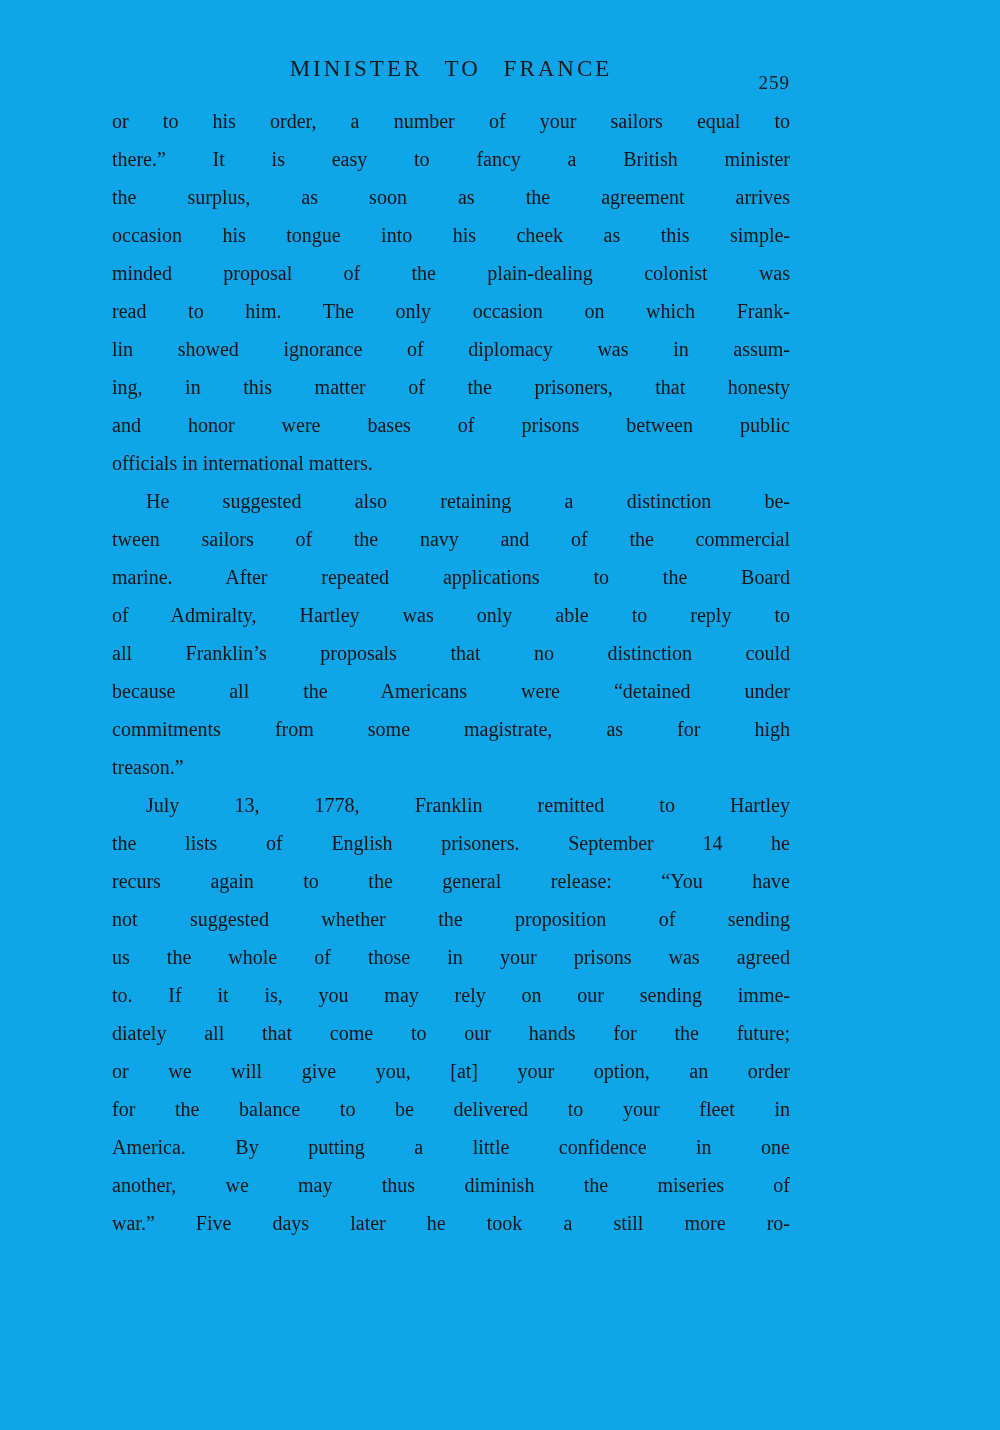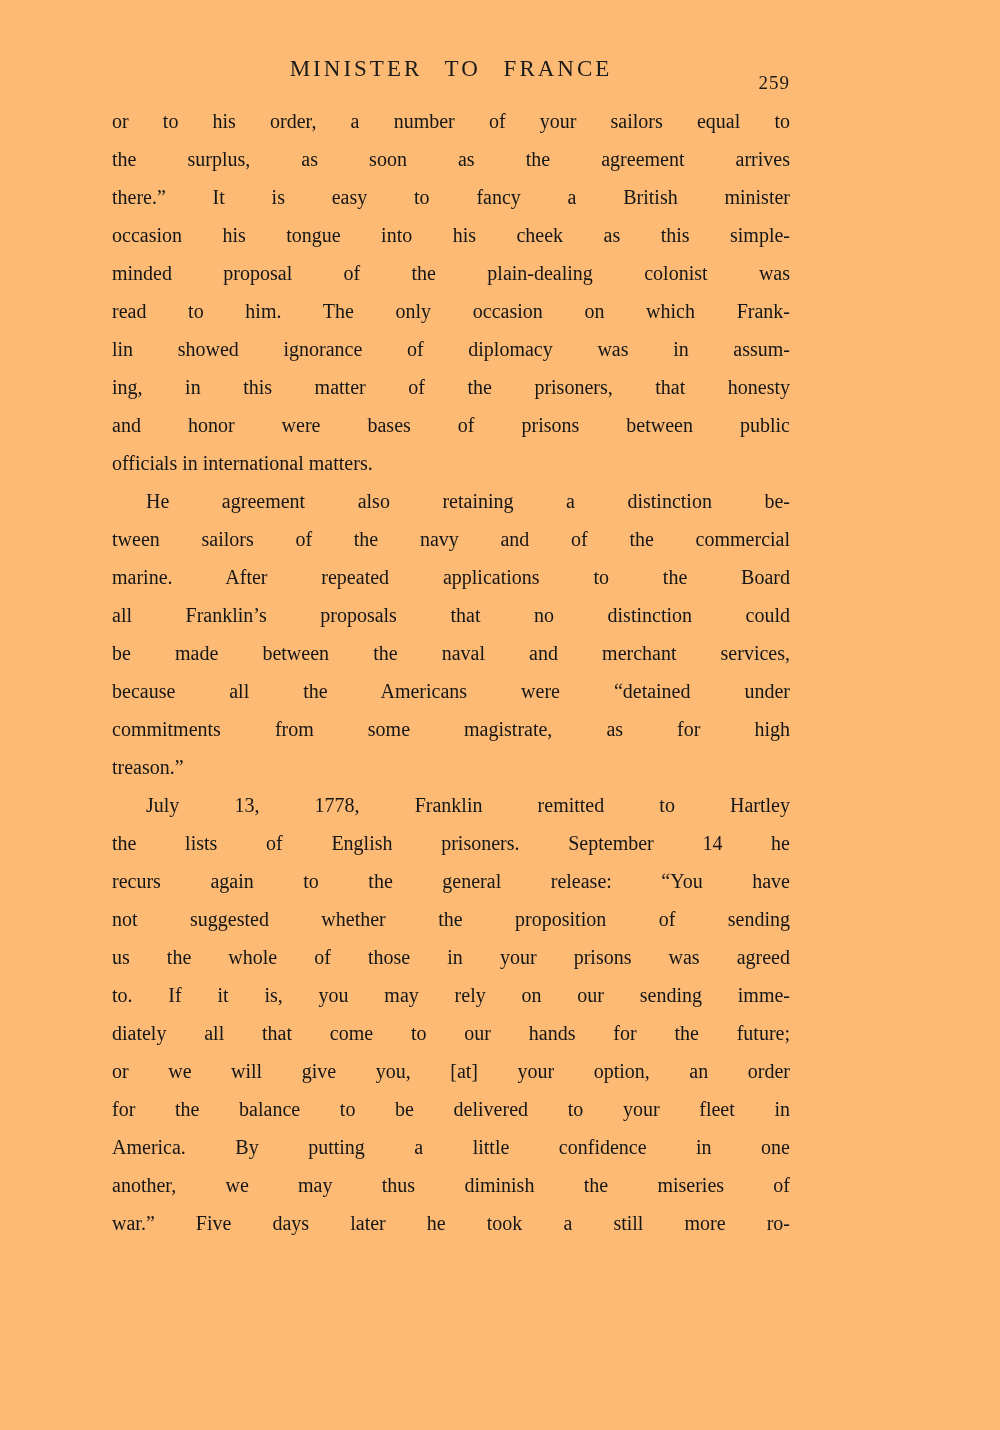--- a/index.html
+++ b/index.html
@@ -5,21 +5,21 @@
   html, body {
     margin: 0;
     padding: 0;
     background: #e8e8e6;
   }
   .page {
     position: relative;
     width: 1000px;
     height: 1430px;
     margin: 0 auto;
-    background: #fdba74;
+    background: #0ea5e9;
     font-family: "Liberation Serif", serif;
     color: #161616;
     overflow: hidden;
   }
   .header {
     position: absolute;
     top: 56px;
     left: 112px;
     width: 678px;
     height: 34px;
@@ -63,34 +63,34 @@
 </head>
 <body>
 
 <div class="page">
   <div class="header">
     <span class="running-title">MINISTER TO FRANCE</span>
     <span class="page-number">259</span>
   </div>
   <div class="body-text">
       <div class="line">or to his order, a number of your sailors equal to</div>
+      <div class="line">there.”  It is easy to fancy a British minister</div>
       <div class="line">the surplus, as soon as the agreement arrives</div>
-      <div class="line">there.”  It is easy to fancy a British minister</div>
       <div class="line">occasion his tongue into his cheek as this simple-</div>
       <div class="line">minded proposal of the plain-dealing colonist was</div>
       <div class="line">read to him.  The only occasion on which Frank-</div>
       <div class="line">lin showed ignorance of diplomacy was in assum-</div>
       <div class="line">ing, in this matter of the prisoners, that honesty</div>
       <div class="line">and honor were bases of prisons between public</div>
       <div class="line para-end">officials in international matters.</div>
-      <div class="line indent">He agreement also retaining a distinction be-</div>
+      <div class="line indent">He suggested also retaining a distinction be-</div>
       <div class="line">tween sailors of the navy and of the commercial</div>
       <div class="line">marine.  After repeated applications to the Board</div>
+      <div class="line">of Admiralty, Hartley was only able to reply to</div>
       <div class="line">all Franklin’s proposals that no distinction could</div>
-      <div class="line">be made between the naval and merchant services,</div>
       <div class="line">because all the Americans were “detained under</div>
       <div class="line">commitments from some magistrate, as for high</div>
       <div class="line para-end">treason.”</div>
       <div class="line indent">July 13, 1778, Franklin remitted to Hartley</div>
       <div class="line">the lists of English prisoners.  September 14 he</div>
       <div class="line">recurs again to the general release: “You have</div>
       <div class="line">not suggested whether the proposition of sending</div>
       <div class="line">us the whole of those in your prisons was agreed</div>
       <div class="line">to.  If it is, you may rely on our sending imme-</div>
       <div class="line">diately all that come to our hands for the future;</div>

